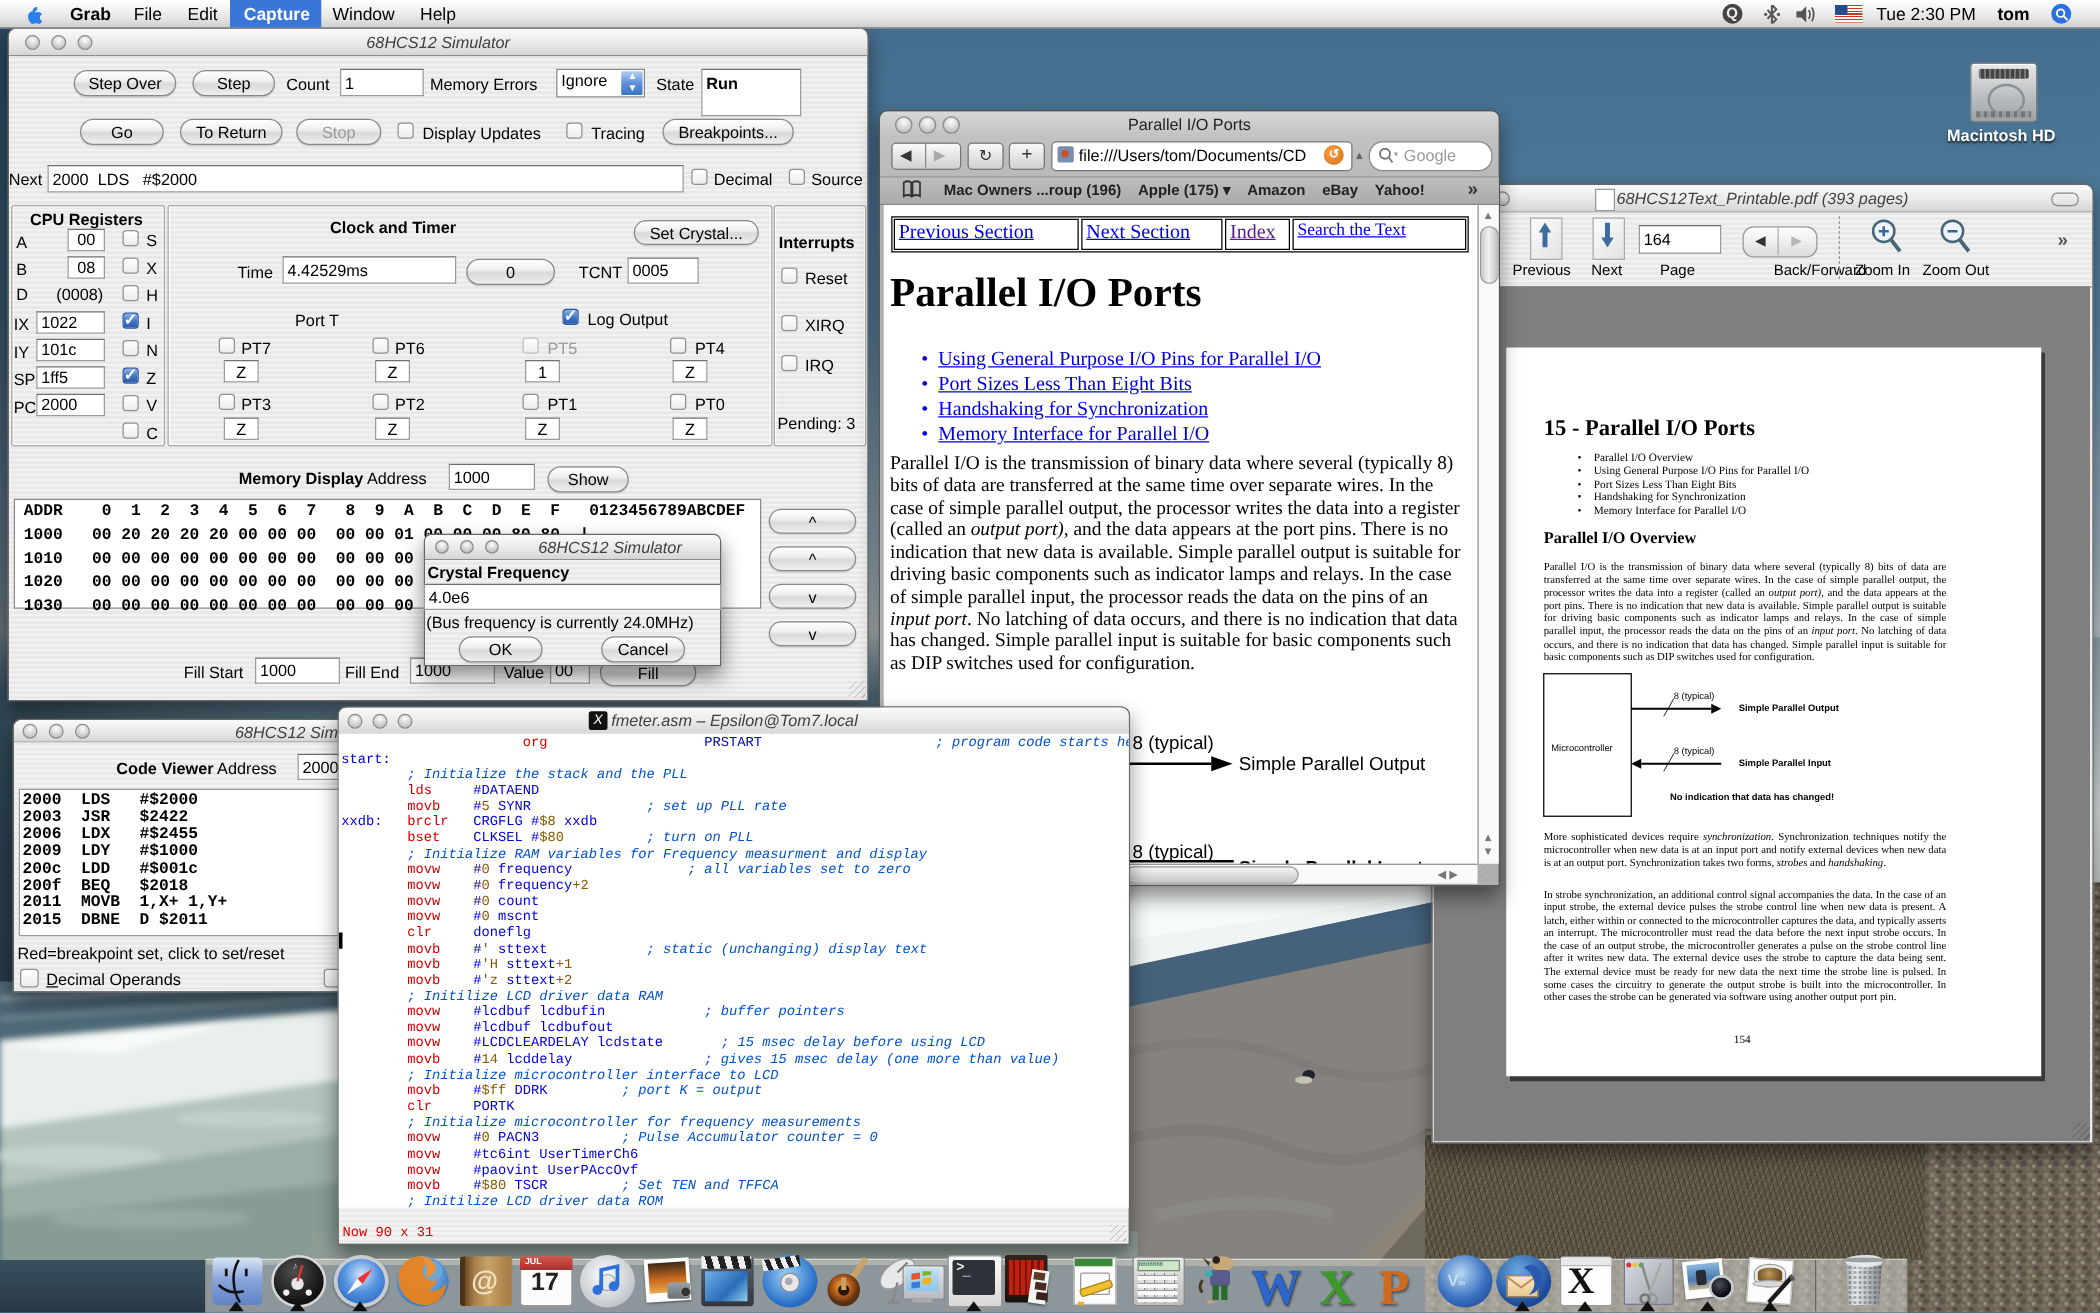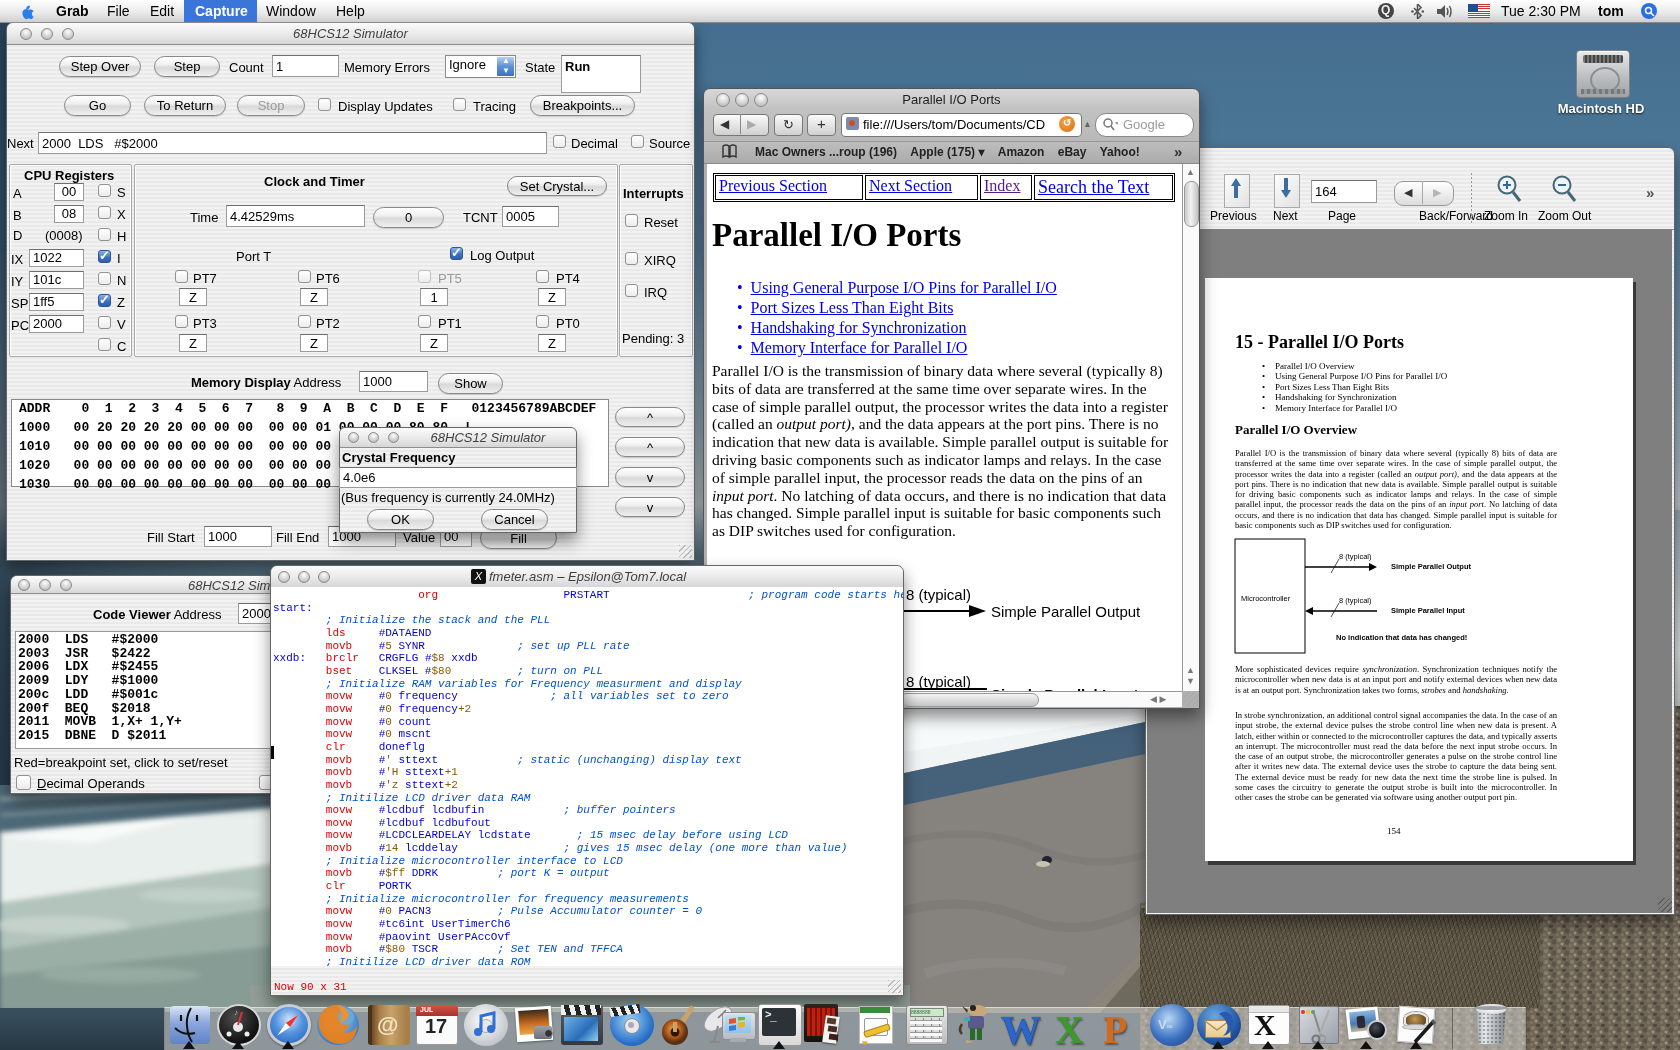--- a/index.html
+++ b/index.html
@@ -487,20 +487,28 @@
 200f  BEQ   $2018
 2011  MOVB  1,X+ 1,Y+
 2015  DBNE  D $2011</pre>
  <div class="lab" style="left:3px;top:179px;">Red=breakpoint set, click to set/reset</div>
  <div class="cb" style="left:5px;top:199px;width:15px;height:15px;"></div>
  <div class="lab" style="left:26px;top:200px;"><u>D</u>ecimal Operands</div>
  <div class="cb" style="left:248px;top:199px;width:15px;height:15px;"></div>
 </div>
 
 <div class="win" id="pdfwin" style="left:1145px;top:147px;width:528px;height:766px;">
+ <div class="tbar" style="height:21px;">
+      <div class="tl" style="left:8px;"></div>
+      <div class="tl" style="left:29px;"></div>
+      <div class="tl" style="left:50px;"></div>
+  <div style="position:absolute;left:130px;top:3px;width:14px;height:16px;background:#fff;border:1px solid #999;"></div>
+  <div class="ttext" style="left:0;text-align:center;">68HCS12Text_Printable.pdf (393 pages)</div>
+  <div style="position:absolute;right:11px;top:6px;width:20px;height:9px;border:1px solid #888;border-radius:5px;"></div>
+ </div>
 
  <div style="position:absolute;left:0;top:22px;width:100%;height:59px;border-bottom:1px solid #8a8a8a;"></div>
  <div style="position:absolute;left:78px;top:26px;width:24px;height:32px;background:linear-gradient(135deg,#fdfdfd,#e2e2e2);border:1px solid #aaa;"></div>
  <div style="position:absolute;left:85px;top:30px;width:10px;height:18px;"><svg width="10" height="20">
         <path d="M5 0 L10 8 L7 8 L7 20 L3 20 L3 8 L0 8 Z" fill="#3c6d9e"></path>
       </svg></div>
  <div class="lab" style="left:64px;top:61px;font-size:12px;">Previous</div>
  <div style="position:absolute;left:128px;top:26px;width:24px;height:32px;background:linear-gradient(135deg,#fdfdfd,#e2e2e2);border:1px solid #aaa;"></div>
  <div style="position:absolute;left:135px;top:30px;width:10px;height:18px;"><svg width="10" height="20">
         <path d="M5 20 L10 12 L7 12 L7 0 L3 0 L3 12 L0 12 Z" fill="#3c6d9e"></path>
@@ -600,21 +608,21 @@
    <div style="position:absolute;left:6px;top:9px;width:460px;height:27px;border:1px solid #000;"></div>
    <div style="position:absolute;left:8px;top:11px;width:146px;height:23px;border:1px solid #000;font-size:16px;">
         <a style="color:#0000dd;text-decoration:underline;position:absolute;left:3px;top:1px;">Previous Section</a>
       </div>
    <div style="position:absolute;left:158px;top:11px;width:111px;height:23px;border:1px solid #000;font-size:16px;">
         <a style="color:#0000dd;text-decoration:underline;position:absolute;left:3px;top:1px;">Next Section</a>
       </div>
    <div style="position:absolute;left:273px;top:11px;width:50px;height:23px;border:1px solid #000;font-size:16px;">
         <a style="color:#551a8b;text-decoration:underline;position:absolute;left:3px;top:1px;">Index</a>
       </div>
-   <div style="position:absolute;left:327px;top:11px;width:137px;height:23px;border:1px solid #000;font-size:18px;text-align:right;">
+   <div style="position:absolute;left:327px;top:11px;width:137px;height:23px;border:1px solid #000;font-size:14px;text-align:right;">
         <a style="color:#0000dd;text-decoration:underline;position:absolute;left:3px;top:1px;">Search the Text</a>
       </div>
    <div style="position:absolute;left:5px;top:53px;font-size:33px;font-weight:bold;">Parallel I/O Ports</div>
    <div style="position:absolute;left:30px;top:114px;font-size:16px;line-height:20px;color:#0000dd;">
      <div>•&nbsp;&nbsp;<u>Using General Purpose I/O Pins for Parallel I/O</u></div>
      <div>•&nbsp;&nbsp;<u>Port Sizes Less Than Eight Bits</u></div>
      <div>•&nbsp;&nbsp;<u>Handshaking for Synchronization</u></div>
      <div>•&nbsp;&nbsp;<u>Memory Interface for Parallel I/O</u></div>
    </div>
    <div style="position:absolute;left:5px;top:198px;width:458px;font-size:15.5px;line-height:17.8px;">Parallel I/O is the transmission of binary data where several (typically 8) bits of data are transferred at the same time over separate wires. In the case of simple parallel output, the processor writes the data into a register (called an <i>output port)</i>, and the data appears at the port pins. There is no indication that new data is available. Simple parallel output is suitable for driving basic components such as indicator lamps and relays. In the case of simple parallel input, the processor reads the data on the pins of an <i>input port</i>. No latching of data occurs, and there is no indication that data has changed. Simple parallel input is suitable for basic components such as DIP switches used for configuration.</div>

